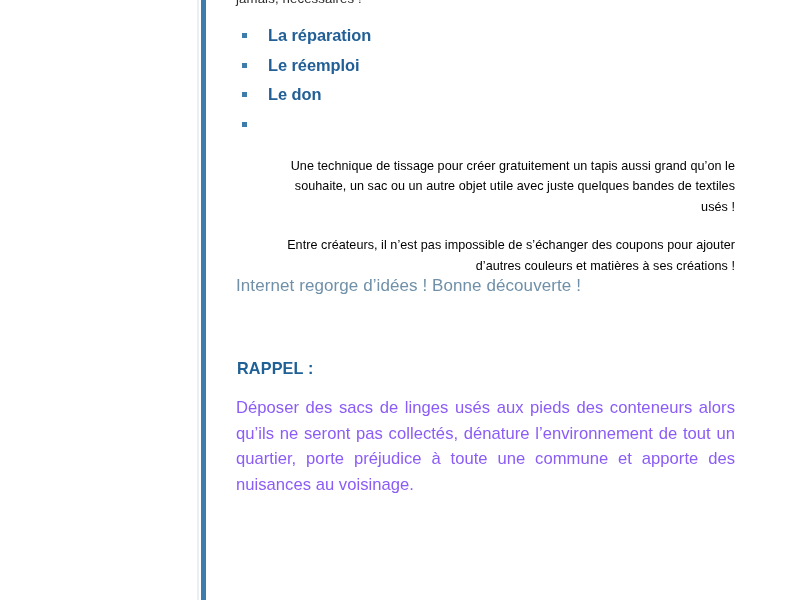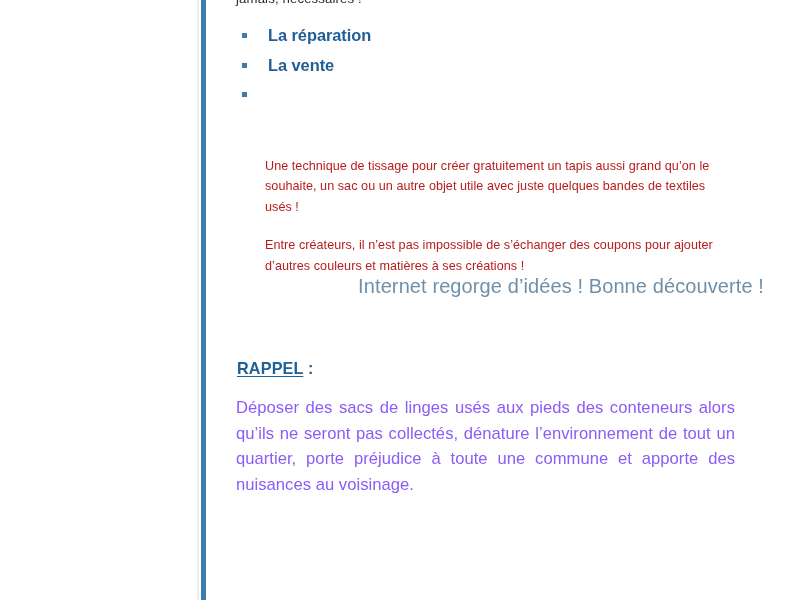--- a/index.html
+++ b/index.html
@@ -90,50 +90,50 @@
   .note-block {
     position: absolute;
     left: 265px;
     top: 156px;
     width: 470px;
   }
   .note-p {
     margin: 0 0 18px 0;
     font-size: 12.6px;
     line-height: 20.4px;
-    color: #b91c1c;
+    color: #000000;
     letter-spacing: 0.004em;
+    text-align: right;
   }
 
   
   .center-line {
     position: absolute;
     left: 236px;
     top: 274px;
     width: 528px;
-    text-align: right;
-    font-size: 20px;
+    text-align: left;
+    font-size: 17px;
     line-height: 24px;
     color: #6f90a8;
     letter-spacing: 0.005em;
   }
 
   
   .rappel-head {
     position: absolute;
     left: 237px;
     top: 357px;
     font-size: 16.2px;
     line-height: 22px;
     font-weight: bold;
     color: #1f6096;
     letter-spacing: 0.01em;
   }
   .rappel-head .u {
-    text-decoration: underline;
     text-underline-offset: 2px;
   }
 
   
   .rappel-body {
     position: absolute;
     left: 236px;
     top: 395px;
     width: 499px;
     font-size: 16.6px;
@@ -167,21 +167,25 @@
 
   <div class="clipped-line">jamais, nécessaires !</div>
 
   <ul class="bullet-list">
     <li class="bullet-item">
       <span class="sq"></span>
       <span>La réparation</span>
     </li>
     <li class="bullet-item">
       <span class="sq"></span>
-      <span>La vente</span>
+      <span>Le réemploi</span>
+    </li>
+    <li class="bullet-item">
+      <span class="sq"></span>
+      <span>Le don</span>
     </li>
     <li class="bullet-item">
       <span class="sq"></span>
     </li>
   </ul>
 
   <div class="note-block">
     <p class="note-p">Une technique de tissage pour créer gratuitement un tapis aussi grand qu’on le souhaite, un sac ou un autre objet utile avec juste quelques bandes de textiles usés !</p>
     <p class="note-p">Entre créateurs, il n’est pas impossible de s’échanger des coupons pour ajouter d’autres couleurs et matières à ses créations !</p>
   </div>

